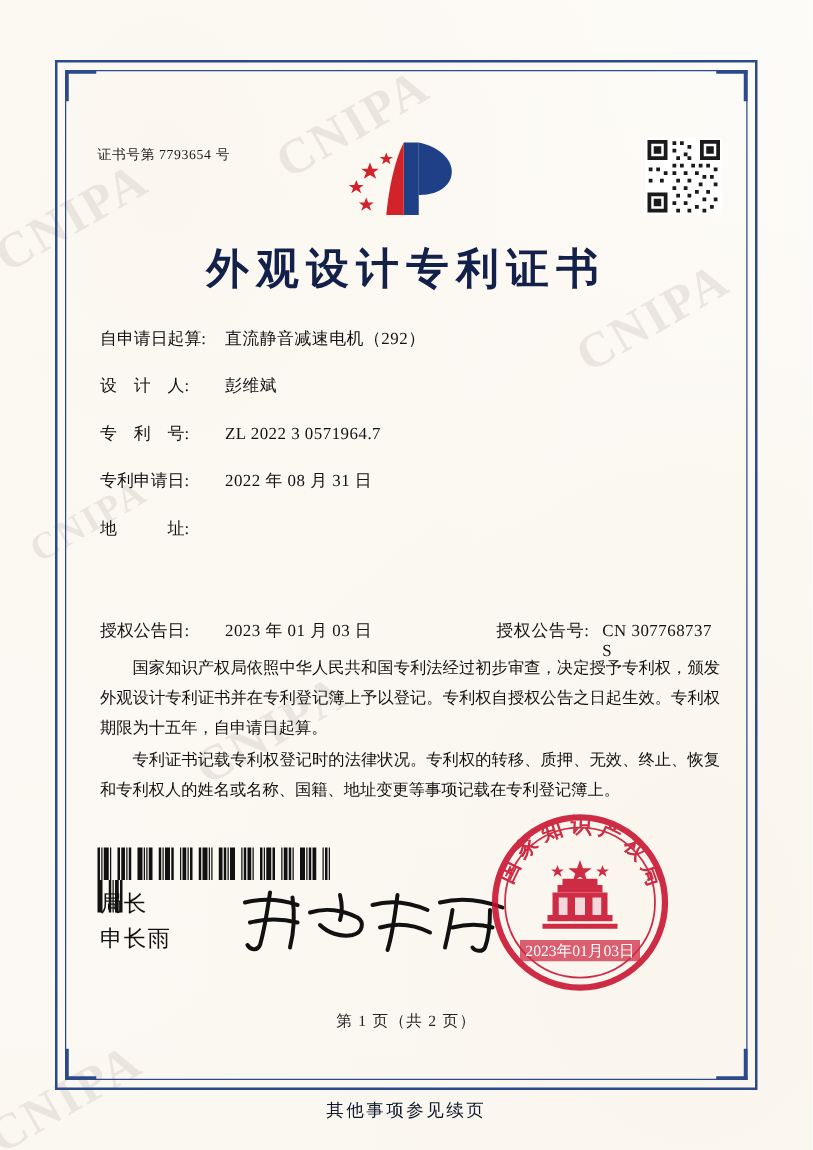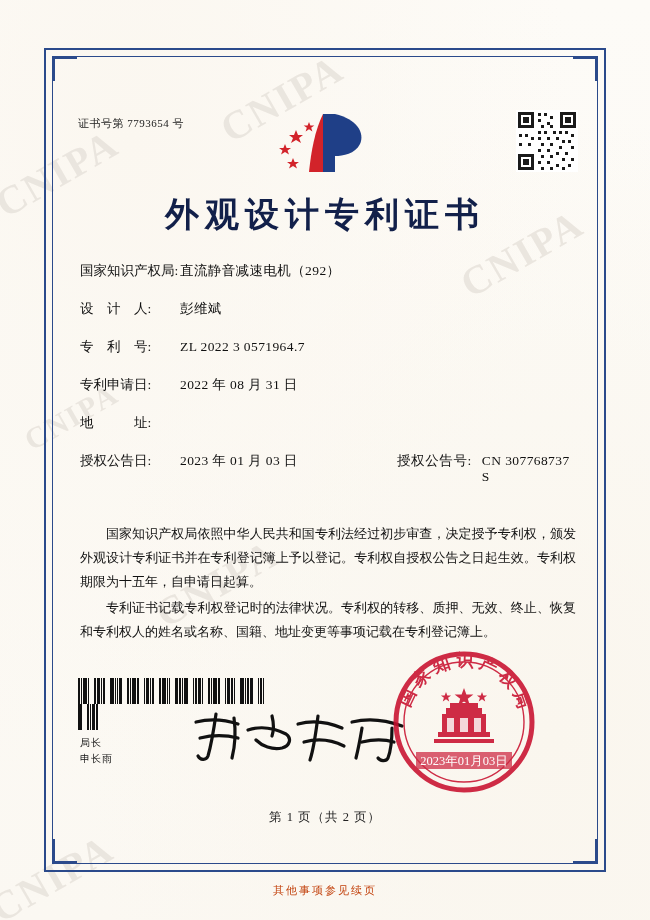--- a/index.html
+++ b/index.html
@@ -134,20 +134,21 @@
   .f-value {
     flex: 1 1 auto;
     letter-spacing: .4px;
   }
   .field-row.split .f-value { flex: 0 0 auto; min-width: 195px; }
   .f-label2 {
     flex: 0 0 auto;
     letter-spacing: .6px;
     margin-left: 22px;
     white-space: nowrap;
+    margin-top: 44px;
   }
   .f-value2 {
     flex: 1 1 auto;
     margin-left: 10px;
     letter-spacing: .4px;
   }
 
   .paragraphs {
     position: absolute;
     left: 12px;
@@ -176,21 +177,21 @@
     background: #111;
     height: 100%;
     margin-right: 1px;
     vertical-align: top;
   }
 
   .signblock {
     position: absolute;
     left: 12px;
     bottom: 82px;
-    font-size: 10px;
+    font-size: 18px;
     line-height: 1.55;
     color: #111;
     letter-spacing: 1px;
   }
   .handwriting {
     position: absolute;
     left: 118px;
     bottom: 82px;
     width: 235px;
     height: 58px;
@@ -213,22 +214,22 @@
     font-size: 12.5px;
     color: #222;
     letter-spacing: 1px;
   }
 
   .footnote {
     position: absolute;
     left: 0; right: 0;
     bottom: 22px;
     text-align: center;
-    font-size: 11px;
-    color: #c2410c;
+    font-size: 14px;
+    color: #0f172a;
     letter-spacing: 2px;
   }
 </style>
 </head>
 <body>
 
 <div class="page">
   <div class="bg-tint"></div>
 
   <div class="wm" style="left:-10px; top:150px;">CNIPA</div>
@@ -321,21 +322,21 @@
             <rect x="34" y="57" width="3" height="3"></rect>
             <rect x="46" y="57" width="3" height="3"></rect>
         </g>
       </svg>
     </div>
 
     <div class="title">外观设计专利证书</div>
 
     <div class="fields">
       <div class="field-row">
-        <div class="f-label tight">国家知识产权局:</div>
+        <div class="f-label tight">自申请日起算:</div>
         <div class="f-value">直流静音减速电机（292）</div>
       </div>
       <div class="field-row">
         <div class="f-label tight">设　计　人:</div>
         <div class="f-value">彭维斌</div>
       </div>
       <div class="field-row">
         <div class="f-label tight">专　利　号:</div>
         <div class="f-value">ZL 2022 3 0571964.7</div>
       </div>

